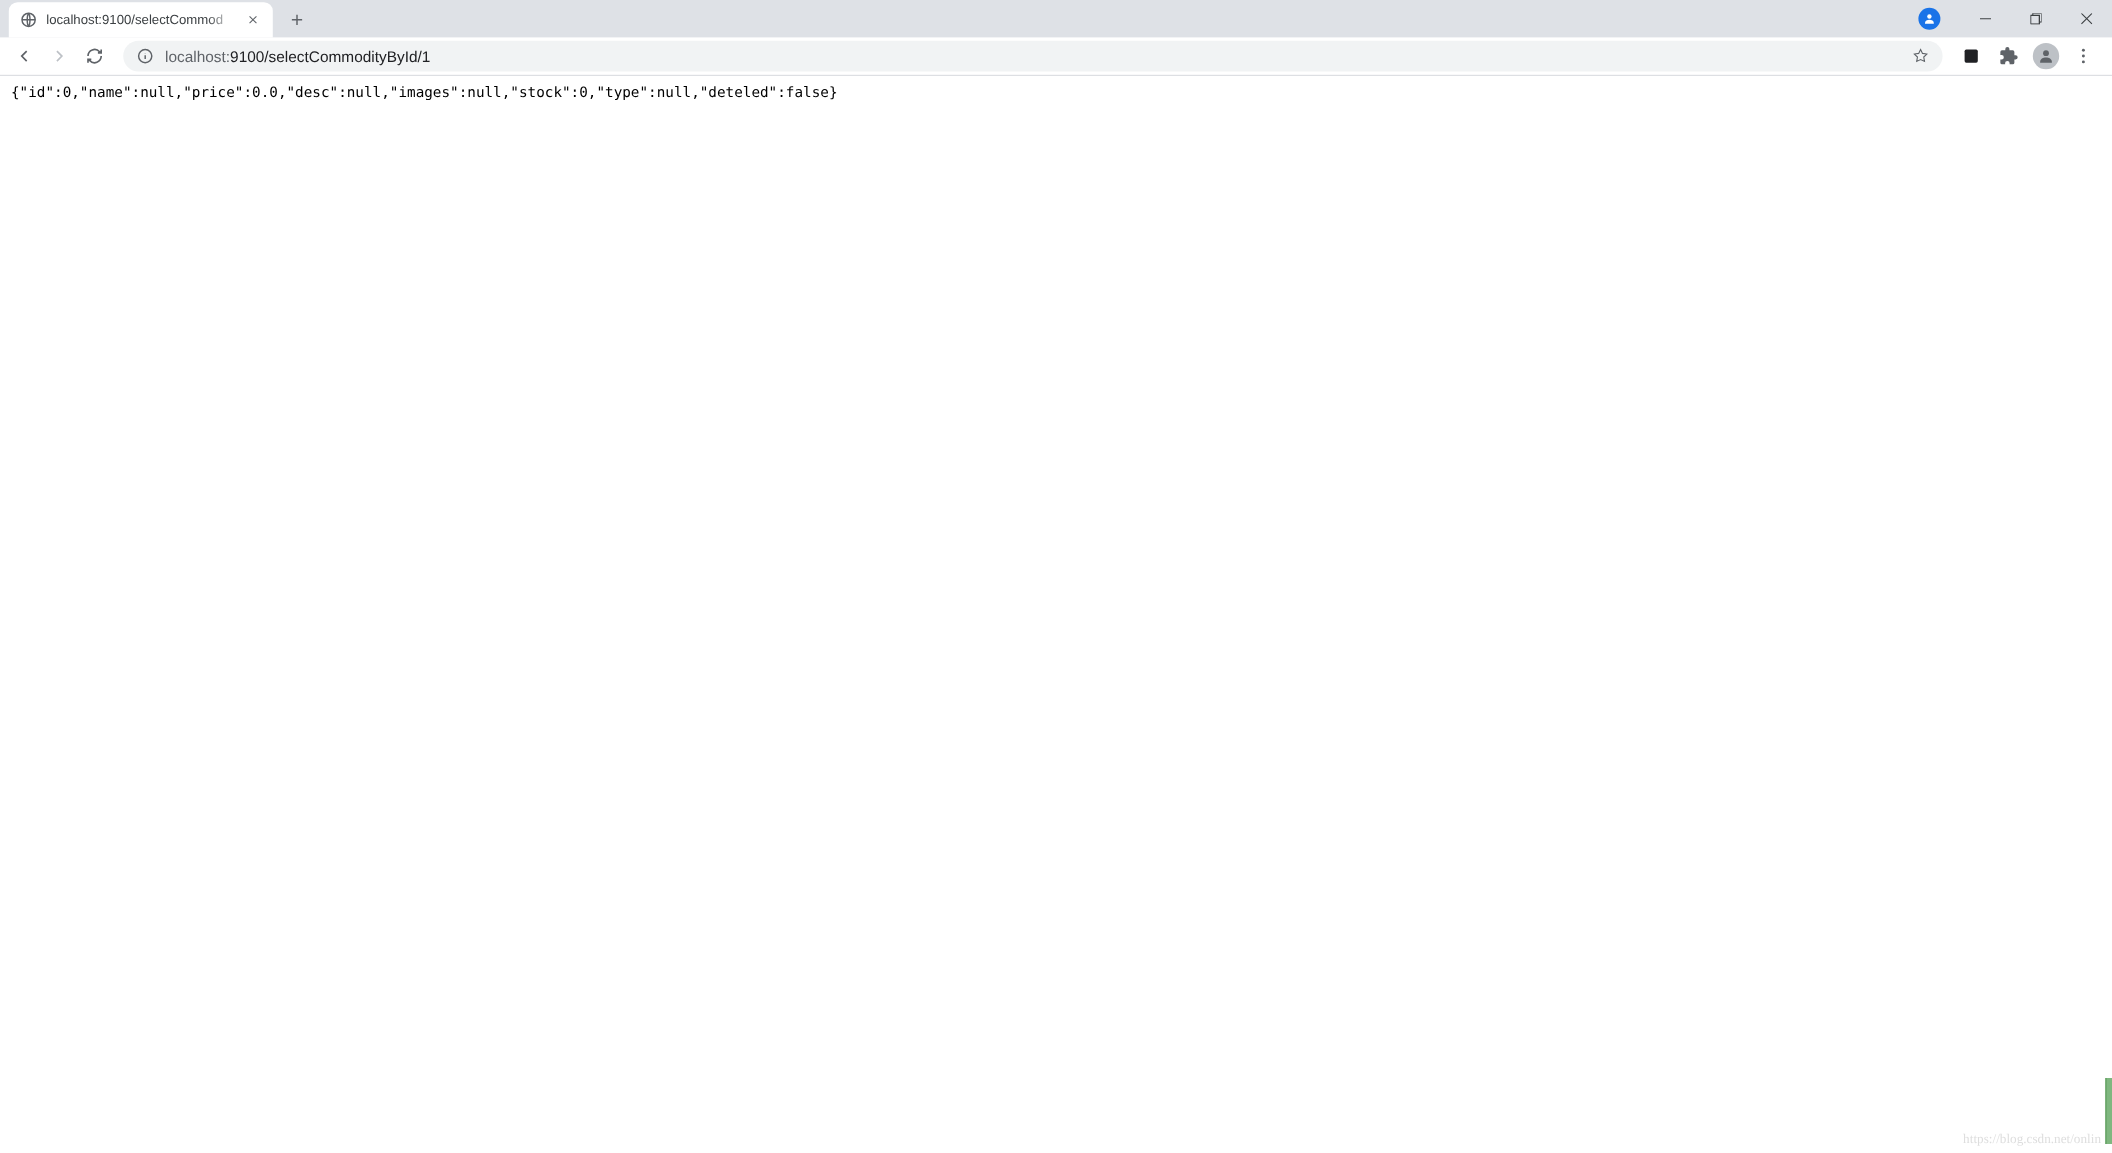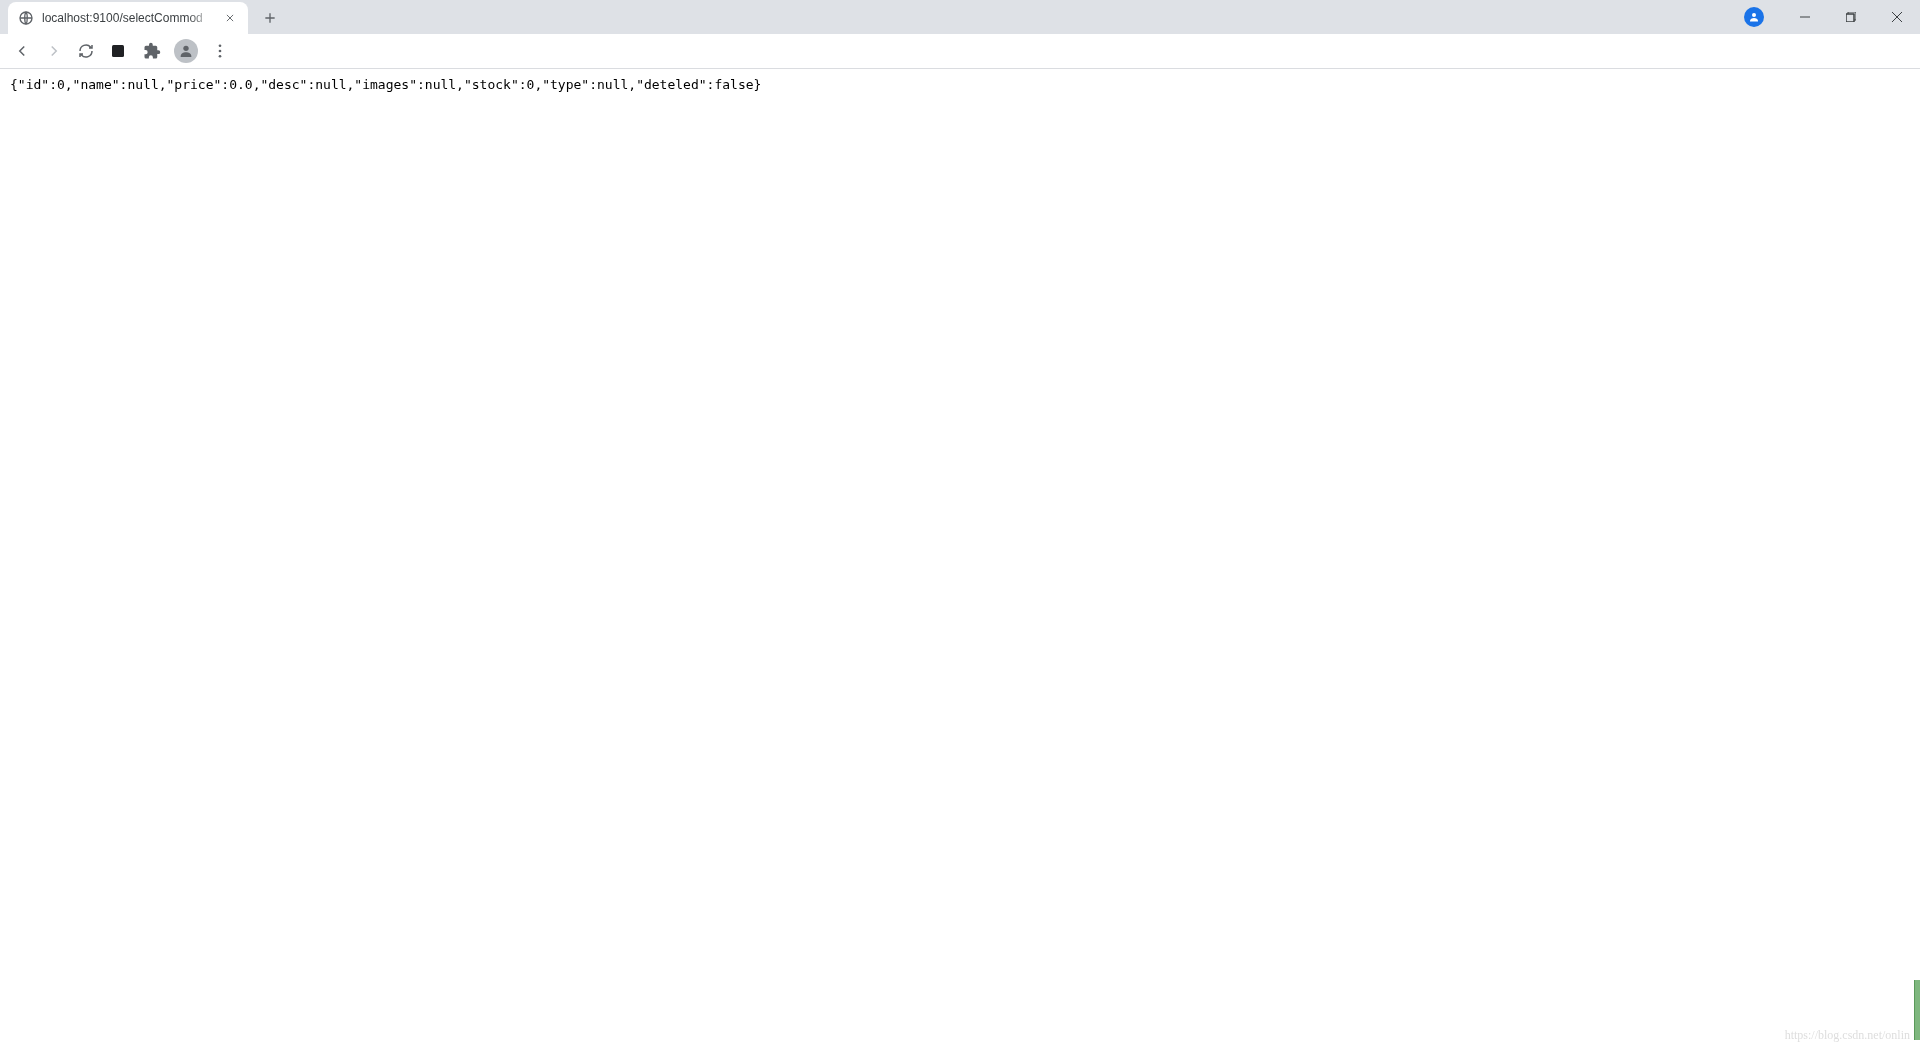--- a/index.html
+++ b/index.html
@@ -298,20 +298,36 @@
       <svg viewBox="0 0 24 24" fill="none" stroke="currentColor" stroke-width="2">
           <path d="M9 6l6 6-6 6"></path>
         </svg>
     </div>
     <div class="nav-btn">
       <svg viewBox="0 0 24 24" fill="none" stroke="currentColor" stroke-width="2">
         <path d="M4 12a8 8 0 0 1 14-5.3L20 8M20 4v4h-4"></path>
         <path d="M20 12a8 8 0 0 1-14 5.3L4 16M4 20v-4h4"></path>
       </svg>
     </div>
+    <div class="address-bar">
+      <span class="site-info">
+        <svg viewBox="0 0 24 24" width="16" height="16" fill="none" stroke="#5f6368" stroke-width="2">
+          <circle cx="12" cy="12" r="9"></circle>
+          <path d="M12 8v.5M12 11v5"></path>
+        </svg>
+      </span>
+      <span class="url-text">
+        <span class="host-dim">localhost:</span><span>9100/selectCommodityById/1</span>
+      </span>
+      <span class="bookmark-btn">
+        <svg viewBox="0 0 24 24" width="16" height="16" fill="none" stroke="#5f6368" stroke-width="1.5">
+          <path d="M12 3l2.6 5.3 5.9.9-4.2 4.1 1 5.9L12 16.8 6.7 19.2l1-5.9L3.5 9.2l5.9-.9z"></path>
+        </svg>
+      </span>
+    </div>
     <div class="toolbar-right">
       <div class="ext-icon dark">
         <svg viewBox="0 0 24 24" width="18" height="18" fill="#202124">
             <rect x="4" y="4" width="16" height="16" rx="2"></rect>
           </svg>
       </div>
       <div class="ext-icon">
         <svg viewBox="0 0 24 24" width="18" height="18" fill="#5f6368">
           <path d="M20.5 11H19V7a2 2 0 0 0-2-2h-4V3.5a2.5 2.5 0 1 0-5 0V5H4a2 2 0 0 0-2 2v3.8h1.5a2.7 2.7 0 0 1 0 5.4H2V20a2 2 0 0 0 2 2h3.8v-1.5a2.7 2.7 0 0 1 5.4 0V22H17a2 2 0 0 0 2-2v-4h1.5a2.5 2.5 0 1 0 0-5z"></path>
         </svg>

